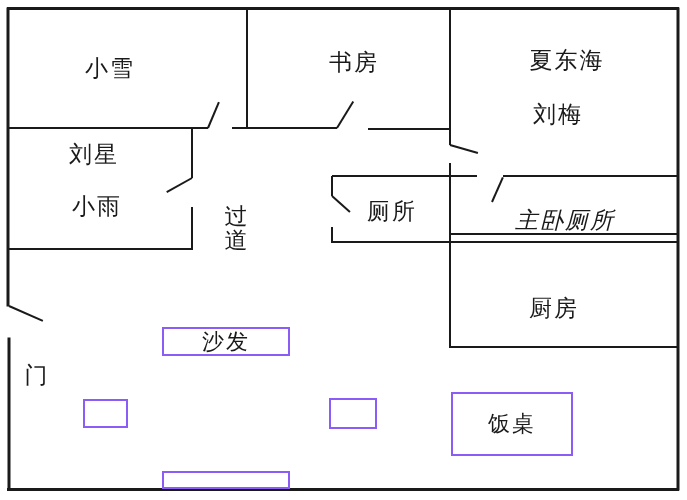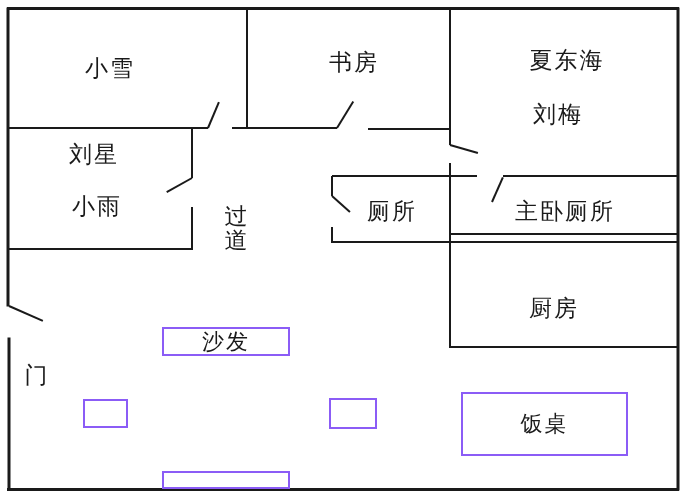--- a/index.html
+++ b/index.html
@@ -72,29 +72,29 @@
     <div class="door" style="left: 192px; top: 177px; width: 28.6531px; height: 2px; transform-origin: 0px 50%; transform: rotate(2.6311rad); background: rgb(26, 26, 26);"></div>
     <div class="door" style="left: 450px; top: 144px; width: 29.1204px; height: 2px; transform-origin: 0px 50%; transform: rotate(0.2783rad); background: rgb(26, 26, 26);"></div>
     <div class="door" style="left: 332px; top: 195px; width: 24.0832px; height: 2px; transform-origin: 0px 50%; transform: rotate(0.726642rad); background: rgb(26, 26, 26);"></div>
     <div class="door" style="left: 492px; top: 201px; width: 27.313px; height: 2px; transform-origin: 0px 50%; transform: rotate(-1.15629rad); background: rgb(26, 26, 26);"></div>
     <div class="door" style="left: 9px; top: 305px; width: 37.1618px; height: 2px; transform-origin: 0px 50%; transform: rotate(0.415492rad); background: rgb(26, 26, 26);"></div>
     <div class="furniture" style="left: 162px; top: 327px; width: 128px; height: 29px;">
       <span>沙发</span>
     </div>
     <div class="furniture" style="left: 83px; top: 399px; width: 45px; height: 29px;"></div>
     <div class="furniture" style="left: 329px; top: 398px; width: 48px; height: 31px;"></div>
-    <div class="furniture" style="left: 461px; top: 392px; width: 167px; height: 64px;">
+    <div class="furniture" style="left: 451px; top: 392px; width: 122px; height: 64px;">
       <span>饭桌</span>
     </div>
     <div class="furniture" style="left: 162px; top: 471px; width: 128px; height: 18px;"></div>
     <div class="room-label" style="left: 110px; top: 68px;">小雪</div>
     <div class="room-label" style="left: 354px; top: 62px;">书房</div>
     <div class="room-label" style="left: 567px; top: 60px;">夏东海</div>
     <div class="room-label" style="left: 558px; top: 114px;">刘梅</div>
     <div class="room-label" style="left: 94px; top: 154px;">刘星</div>
     <div class="room-label" style="left: 97px; top: 206px;">小雨</div>
     <div class="room-label" style="left: 237px; top: 228px;">过
 道</div>
     <div class="room-label" style="left: 392px; top: 211px; text-align: right;">厕所</div>
-    <div class="room-label" style="left: 565px; top: 211px;">主卧厕所</div>
+    <div class="room-label" style="left: 565px; top: 220px; font-style: italic;">主卧厕所</div>
     <div class="room-label" style="left: 554px; top: 292px; margin-top: 16px;">厨房</div>
     <div class="room-label" style="left: 37px; top: 375px;">门</div>
   </div>
 
 </body></html>

